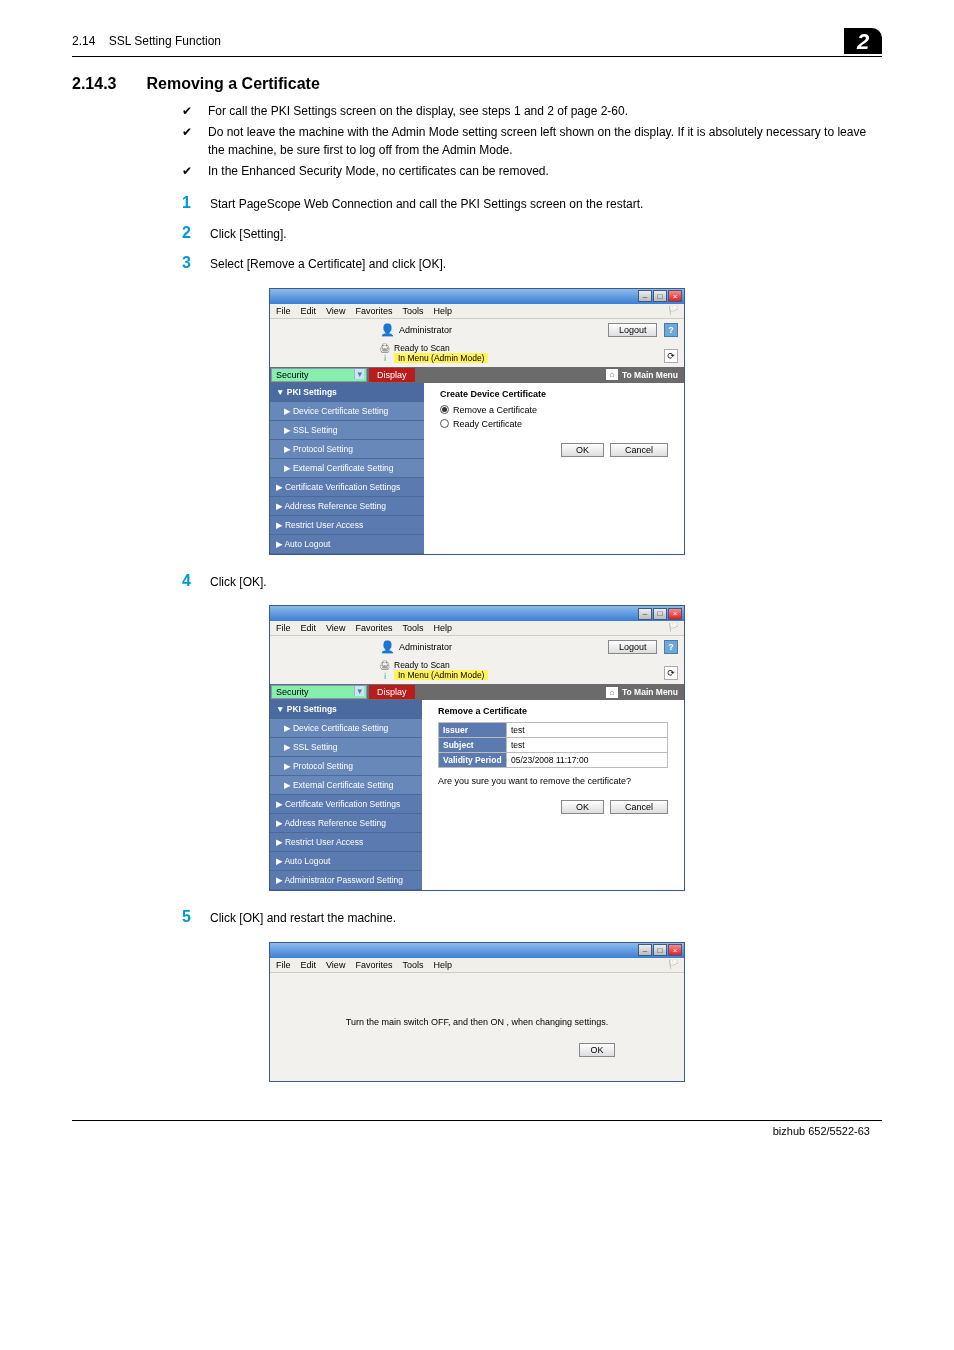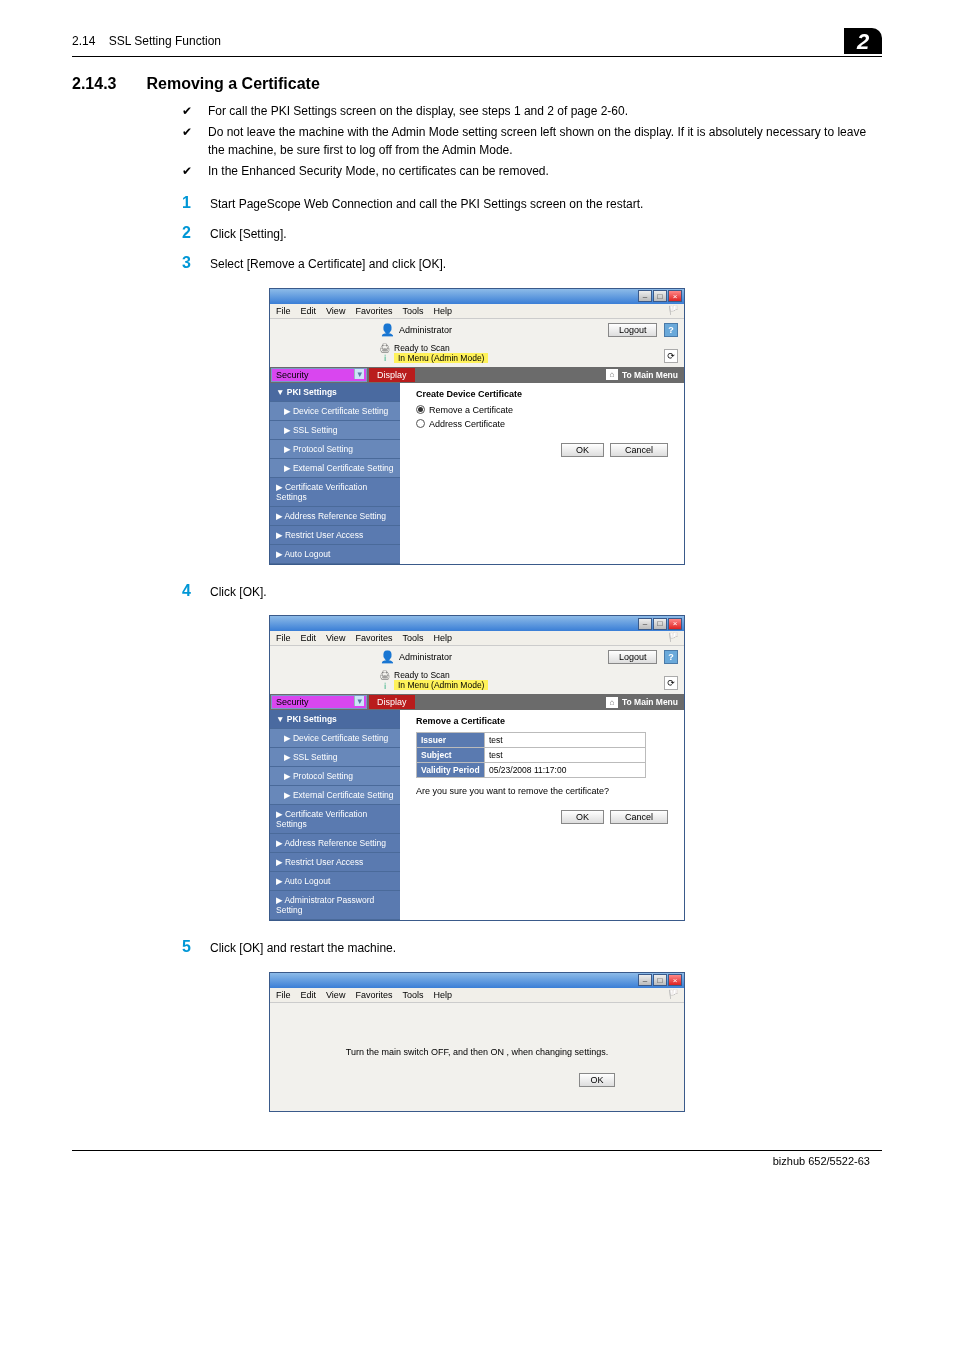--- a/index.html
+++ b/index.html
@@ -129,38 +129,38 @@
   .yellow{background:#fff25a;padding:0 4px;}
   .refresh {
     position:absolute; right:6px; width:14px;height:14px;
     border:1px solid #aaa;background:#fff;display:flex;align-items:center;justify-content:center;
   }
   .status-wrap{position:relative;}
   .toolbar-row {
     display:flex; align-items:center; background:#6b6b6b;
   }
   .select-box {
-    background:#d946ef;border:1px solid #7a9ac6;font-size:9px;padding:1px 14px 1px 4px;
+    background:#86efac;border:1px solid #7a9ac6;font-size:9px;padding:1px 14px 1px 4px;
     width:96px;position:relative;margin:1px;
   }
   .select-box::after{content:"▾";position:absolute;right:2px;top:0;font-size:9px;color:#5a7aa6;
     background:#cde4f8;padding:0 2px;border-left:1px solid #9bb;}
   .disp-btn{
     background:#b91c1c;color:#fff;font-size:9px;padding:2px 8px;border:none;margin-left:1px;
   }
   .to-main{
     margin-left:auto;background:#6b6b6b;color:#fff;font-size:8.5px;padding:2px 6px;
     display:flex;align-items:center;gap:4px;font-weight:bold;
   }
   .to-main-icon{
     width:12px;height:11px;background:#fff;display:inline-flex;align-items:center;justify-content:center;
     color:#6b6b6b;font-size:8px;
   }
   .body-cols{display:flex;}
-  .sidebar{width:130px;background:#5a7ab0;color:#fff;font-size:8.5px;}
+  .sidebar{width:154px;background:#5a7ab0;color:#fff;font-size:8.5px;}
   .sidebar .item{padding:4px 6px;border-bottom:1px solid #4a6a9a;}
   .sidebar .sub{padding:4px 6px 4px 14px;border-bottom:1px solid #4a6a9a;background:#6888ba;}
   .sidebar .open-head{background:#4a6aa0;font-weight:bold;}
   .arr-down::before{content:"▼ ";}
   .arr-right::before{content:"▶ ";}
   .main-pane{flex:1;padding:6px 16px;font-size:9px;position:relative;min-height:170px;}
   .main-pane h4{margin:0 0 6px 0;font-size:9px;font-weight:bold;}
   .radio-r{display:flex;align-items:center;gap:4px;margin-bottom:4px;}
   .radio-dot{width:9px;height:9px;border-radius:50%;border:1px solid #555;display:inline-flex;align-items:center;justify-content:center;}
   .radio-dot.sel::after{content:"";width:5px;height:5px;background:#333;border-radius:50%;}
@@ -289,21 +289,21 @@
         <div class="item arr-right">Auto Logout</div>
       </div>
       <div class="main-pane">
         <h4>Create Device Certificate</h4>
         <div class="radio-r">
             <span class="radio-dot sel"></span>
             <span>Remove a Certificate</span>
           </div>
         <div class="radio-r">
             <span class="radio-dot"></span>
-            <span>Address Certificate</span>
+            <span>Ready Certificate</span>
           </div>
         <div class="okcancel">
           <button class="small-btn">OK</button>
           <button class="small-btn">Cancel</button>
         </div>
       </div>
     </div>
   </div>
 
   <div class="content-col">

